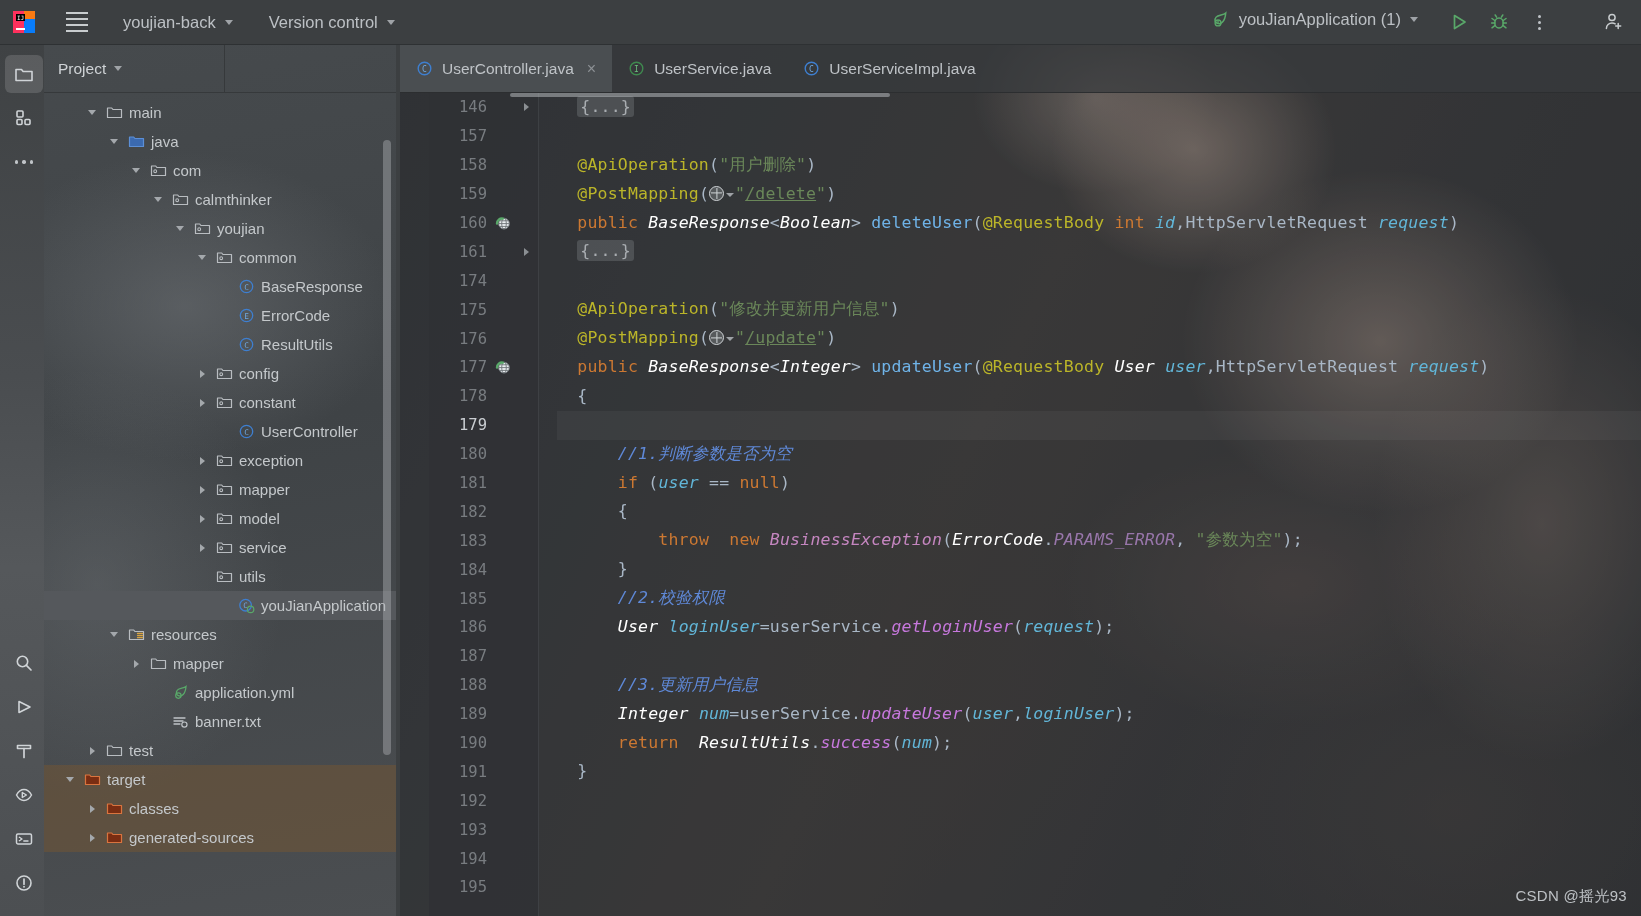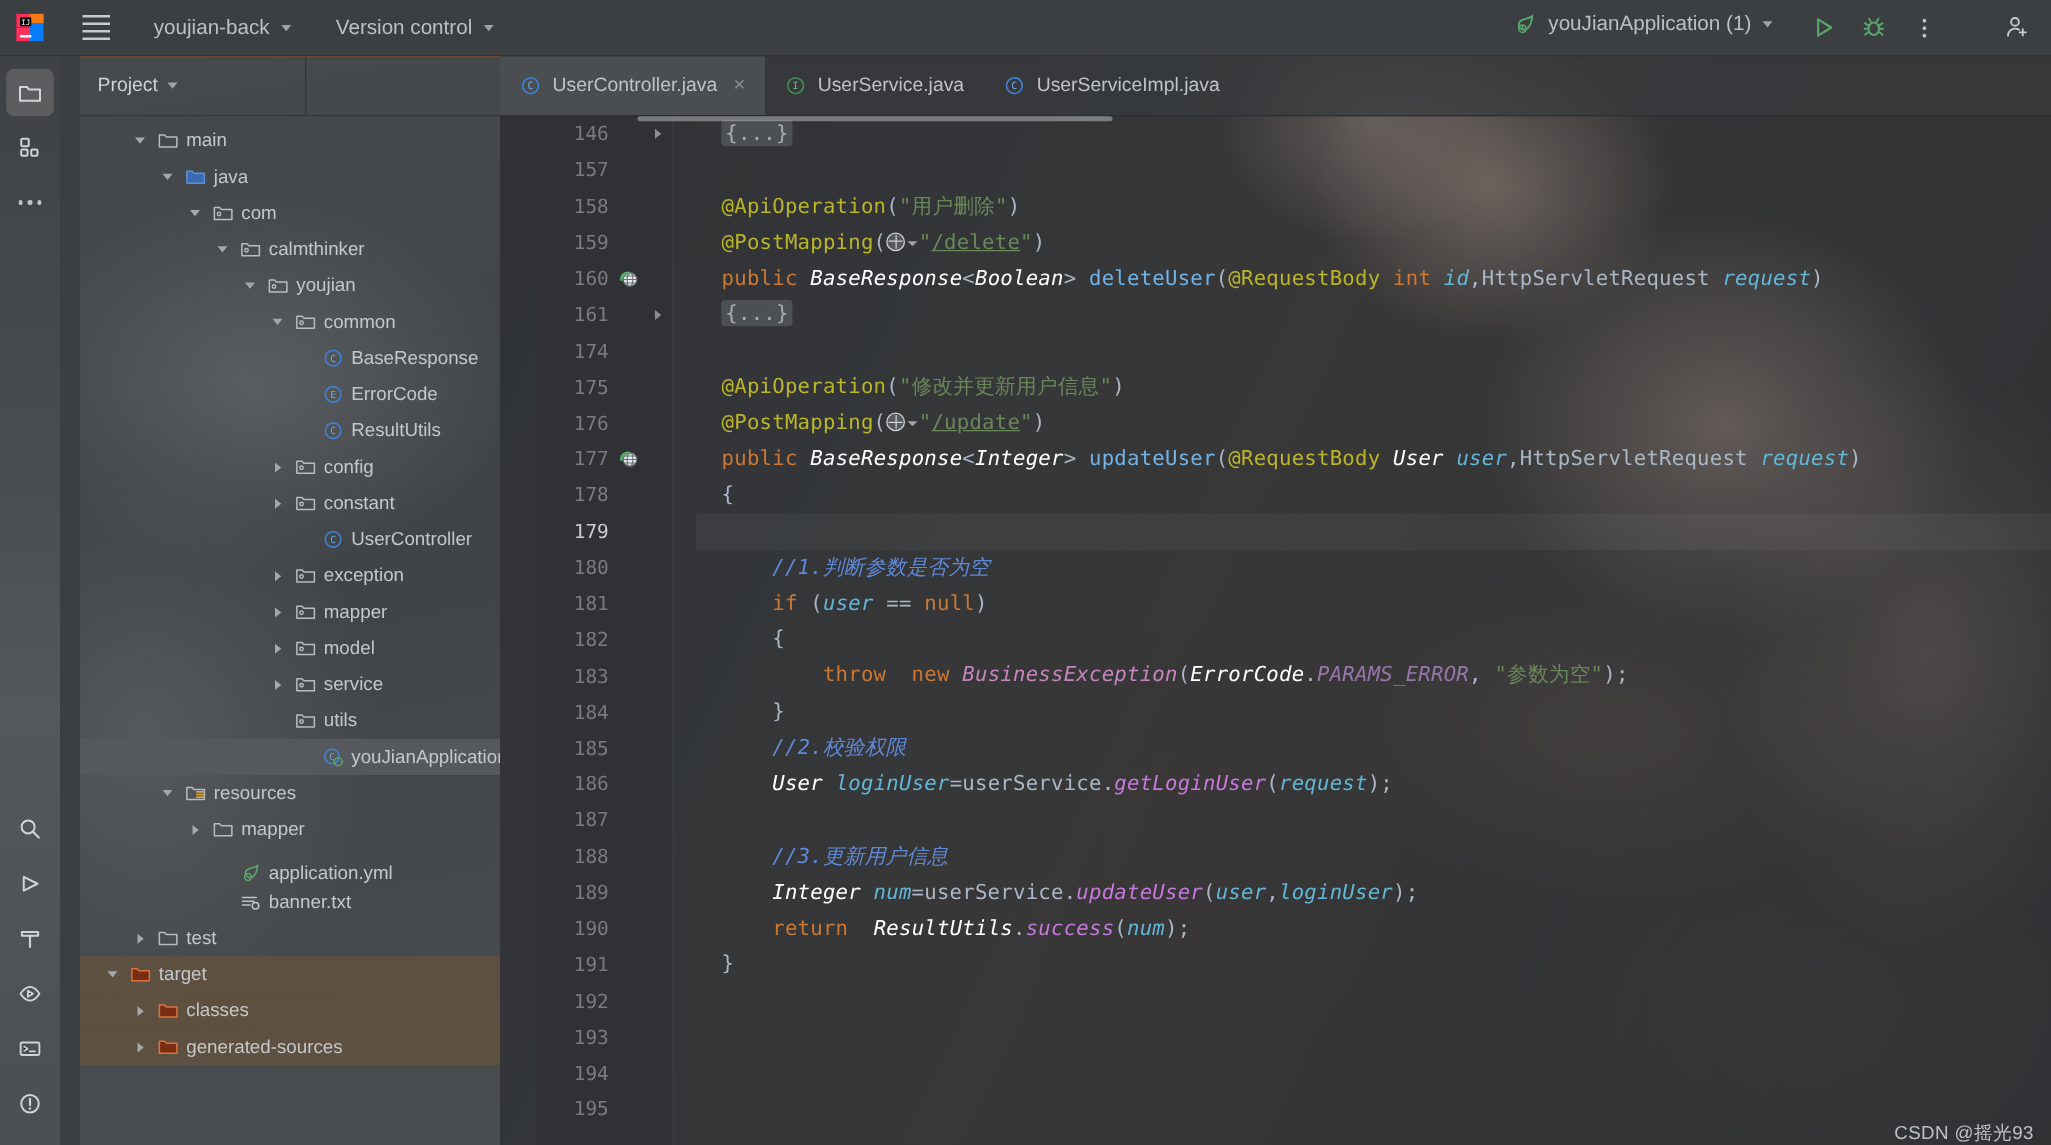--- a/index.html
+++ b/index.html
@@ -60,21 +60,21 @@
   .ts-btn {
     width: 38px; height: 38px; margin-bottom: 6px;
     display: flex; align-items: center; justify-content: center;
     border-radius: 6px; cursor: pointer;
   }
   .ts-btn.active { background: rgba(255,255,255,0.14); }
   .ts-spacer { flex: 1; }
 
   
   .projpanel {
-    position: absolute; left: 64px; top: 45px; width: 352px; height: 871px;
+    position: absolute; left: 44px; top: 45px; width: 352px; height: 871px;
     background: #c2410c;
     overflow: hidden;
   }
   .proj-bg {
     position: absolute; inset: 0;
     background:
       radial-gradient(ellipse 300px 220px at 40% 30%, rgba(110,114,118,0.55), rgba(0,0,0,0) 70%),
       radial-gradient(ellipse 260px 300px at 15% 62%, rgba(120,124,128,0.35), rgba(0,0,0,0) 72%),
       linear-gradient(170deg,#464a4d 0%, #3f4346 45%, #4b4e51 100%);
   }
@@ -216,21 +216,21 @@
   
   .proj-scroll {
     position: absolute; right: 5px; top: 95px; width: 8px; height: 615px;
     background: rgba(170,174,178,0.45); border-radius: 4px; cursor: pointer;
   }
   .editor-hscroll {
     position: absolute; left: 110px; top: 0; width: 380px; height: 4px;
     background: rgba(180,184,188,0.55); border-radius: 2px; cursor: pointer;
   }
   .watermark {
-    position: absolute; right: 14px; bottom: 0;
+    position: absolute; right: 14px; bottom: 10px;
     color: #cdd1d5; font-size: 15px; font-family: "Liberation Sans", sans-serif;
     opacity: 0.9; letter-spacing: 0.3px;
   }
 </style>
 </head>
 <body>
 
 <div id="app">
 
   <div class="titlebar">
@@ -596,21 +596,21 @@
           <span class="twist">
             <i class="tw right"></i>
           </span>
           <span class="ticon">
             <svg width="17" height="17" viewBox="0 0 17 17">
               <path d="M1.5 4h4.2l1.2 1.5h8.6v8H1.5z" fill="none" stroke="#b9bdc1" stroke-width="1.2" stroke-linejoin="round"></path>
             </svg>
           </span>
           <span class="tlabel">mapper</span>
         </div>
-        <div class="tnode" style="padding-left: 104px; align-items: flex-end;">
+        <div class="tnode" style="padding-left: 104px;">
           <span class="twist"></span>
           <span class="ticon">
             <svg width="17" height="17" viewBox="0 0 17 17">
               <path d="M14 2.5c-2.2 2-6.6 1.4-8.6 3.6-1.8 2-1 4.7 1 5.6 3.2 1.4 7-1.4 7.6-9.2z" fill="none" stroke="#59a869" stroke-width="1.3"></path>
               <circle cx="6.4" cy="11.6" r="2.7" fill="none" stroke="#59a869" stroke-width="1.2"></circle>
             </svg>
           </span>
           <span class="tlabel">application.yml</span>
         </div>
         <div class="tnode" style="padding-left: 104px;">

